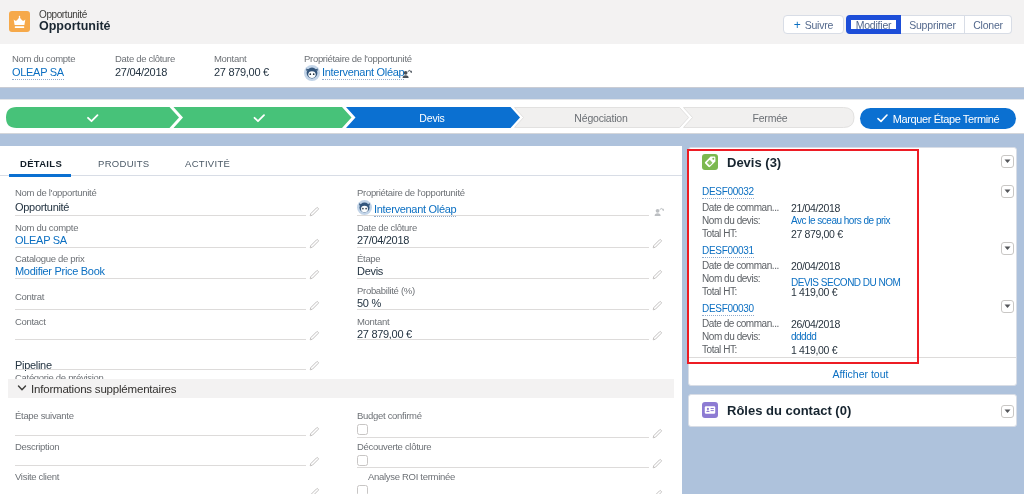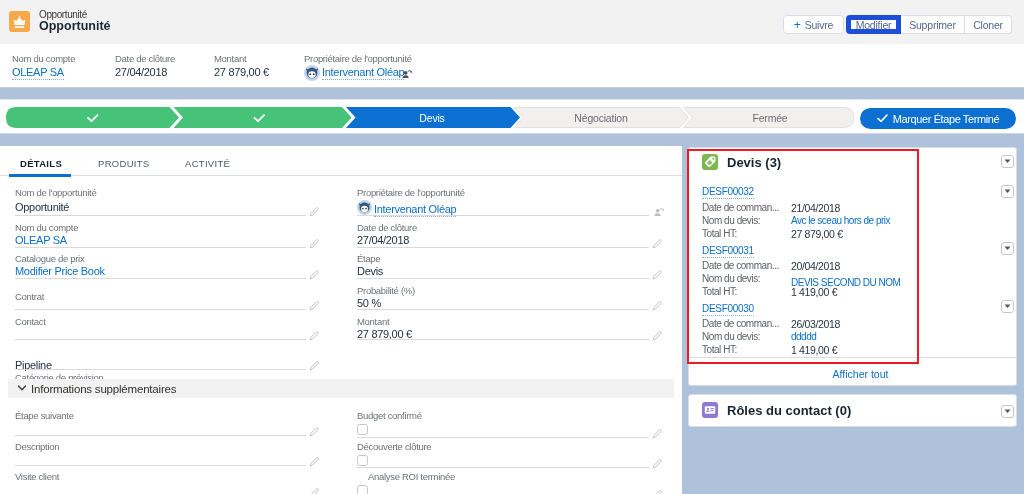--- a/index.html
+++ b/index.html
@@ -225,21 +225,21 @@
     <div class="abs" style="left:791px;top:227.5px;font-size:10.5px;letter-spacing:-0.35px;color:#28343f;">27 879,00 €</div>
     <div class="abs" style="left:702px;top:244.5px;font-size:10px;letter-spacing:-0.3px;"><span class="lnk dot">DESF00031</span></div>
     <div class="abs" style="left:702px;top:260px;font-size:10px;letter-spacing:-0.45px;color:#5d6166;">Date de comman...</div>
     <div class="abs" style="left:791px;top:260px;font-size:10.5px;letter-spacing:-0.35px;color:#28343f;">20/04/2018</div>
     <div class="abs" style="left:702px;top:273px;font-size:10px;letter-spacing:-0.45px;color:#5d6166;">Nom du devis:</div>
     <div class="abs" style="left:791px;top:277px;font-size:10px;letter-spacing:-0.5px;"><span class="lnk">DEVIS SECOND DU NOM</span></div>
     <div class="abs" style="left:702px;top:286px;font-size:10px;letter-spacing:-0.45px;color:#5d6166;">Total HT:</div>
     <div class="abs" style="left:791px;top:286px;font-size:10.5px;letter-spacing:-0.35px;color:#28343f;">1 419,00 €</div>
     <div class="abs" style="left:702px;top:302.5px;font-size:10px;letter-spacing:-0.3px;"><span class="lnk dot">DESF00030</span></div>
     <div class="abs" style="left:702px;top:318px;font-size:10px;letter-spacing:-0.45px;color:#5d6166;">Date de comman...</div>
-    <div class="abs" style="left:791px;top:318px;font-size:10.5px;letter-spacing:-0.35px;color:#28343f;">26/03/2018</div>
+    <div class="abs" style="left:791px;top:318px;font-size:10.5px;letter-spacing:-0.35px;color:#28343f;">26/04/2018</div>
     <div class="abs" style="left:702px;top:331px;font-size:10px;letter-spacing:-0.45px;color:#5d6166;">Nom du devis:</div>
     <div class="abs" style="left:791px;top:331px;font-size:10px;letter-spacing:-0.5px;"><span class="lnk">ddddd</span></div>
     <div class="abs" style="left:702px;top:344px;font-size:10px;letter-spacing:-0.45px;color:#5d6166;">Total HT:</div>
     <div class="abs" style="left:791px;top:344px;font-size:10.5px;letter-spacing:-0.35px;color:#28343f;">1 419,00 €</div>
   </div>
 
 <div class="abs" style="left:689px;top:357px;width:327px;height:1px;background:#dddbda;"></div>
 <div class="abs" style="left:688px;top:368px;width:329px;text-align:center;font-size:10.5px;padding-left:16px;"><span class="lnk">Afficher tout</span></div>
 
 <div class="abs" style="left:688px;top:394px;width:329px;height:33px;background:#fff;border:1px solid #d8dde6;border-radius:3px;"></div>

